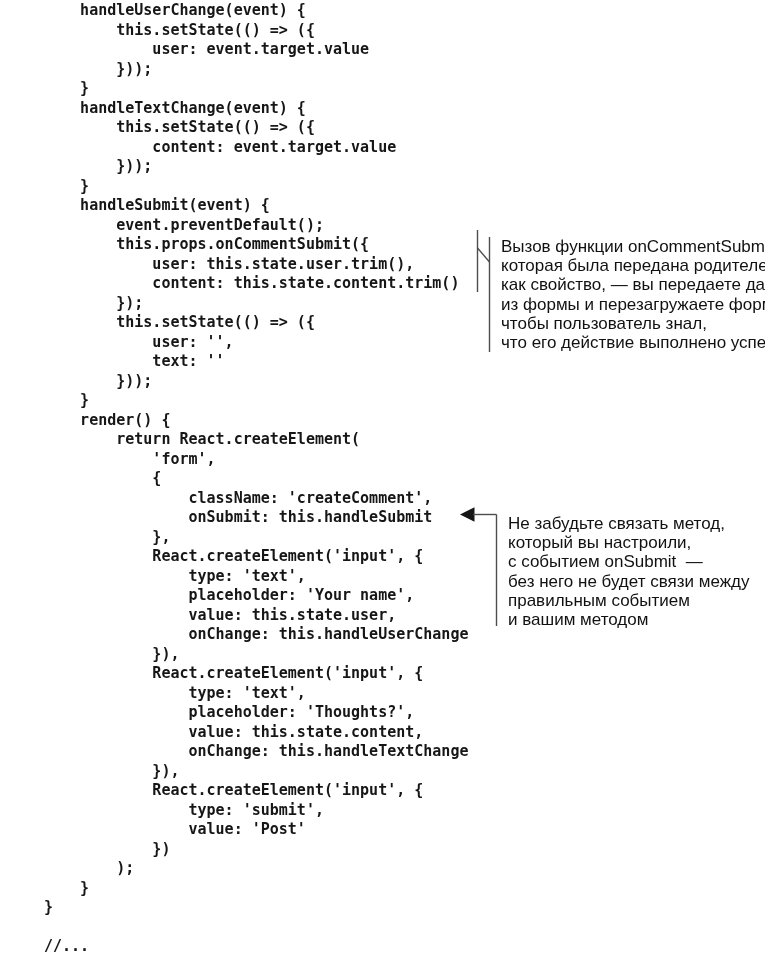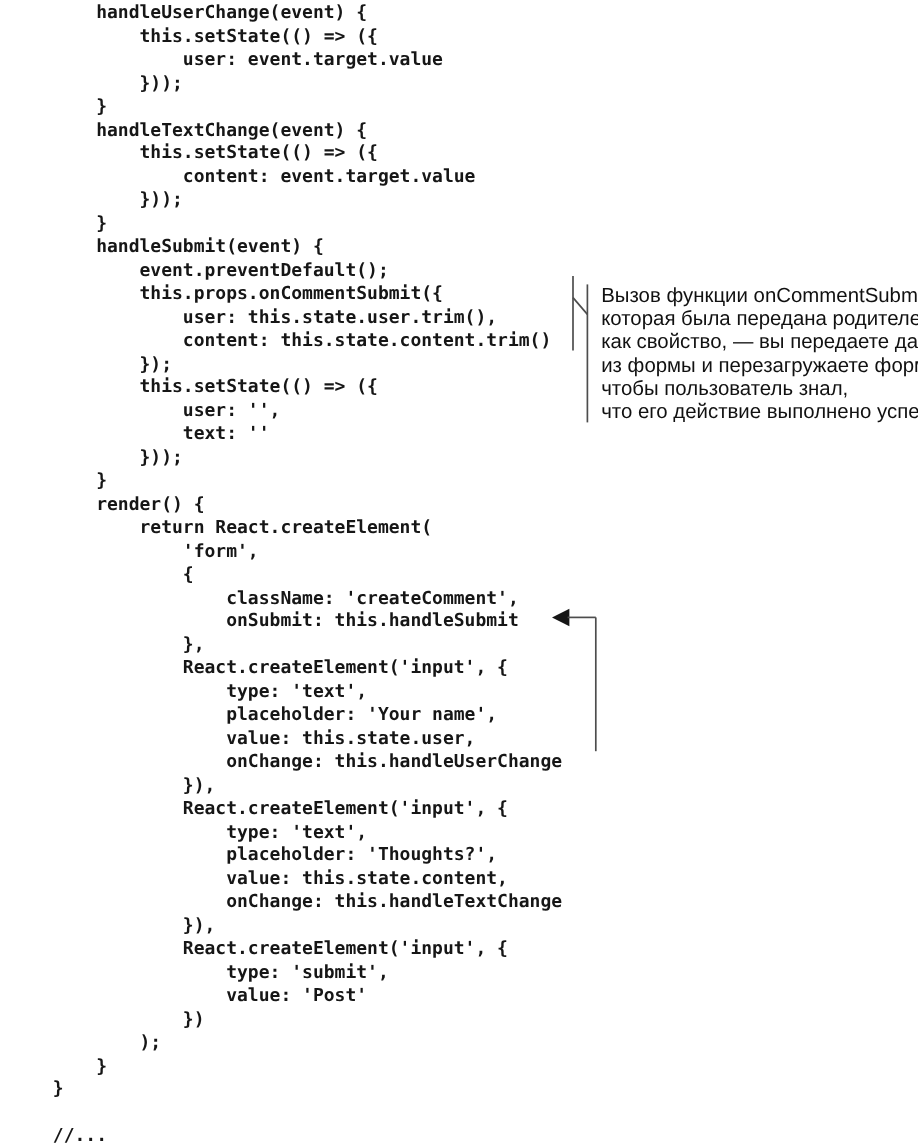--- a/index.html
+++ b/index.html
@@ -123,14 +123,20 @@
     </g>
   </svg>
 
   <div class="annotation annotation-1">Вызов функции onCommentSubmit,
 которая была передана родителем
 как свойство, — вы передаете данные
 из формы и перезагружаете форму,
 чтобы пользователь знал,
 что его действие выполнено успешно</div>
 
+  <div class="annotation annotation-2">Не забудьте связать метод,
+который вы настроили,
+с событием onSubmit  —
+без него не будет связи между
+правильным событием
+и вашим методом</div>
 
 </div>
 
 </body></html>

